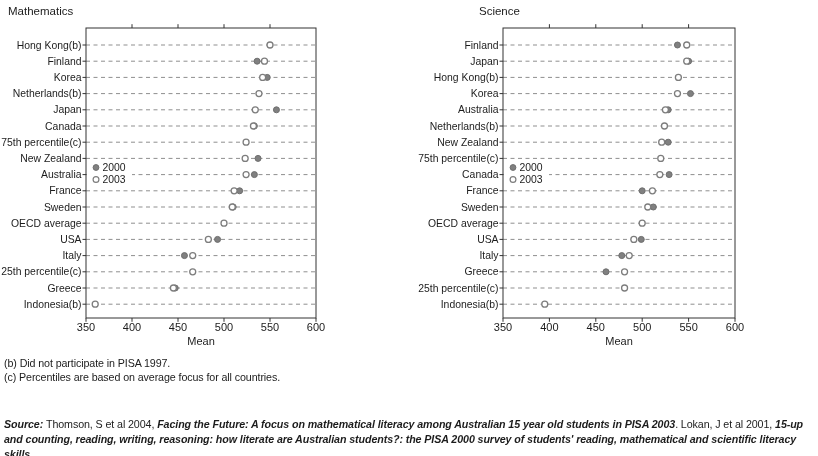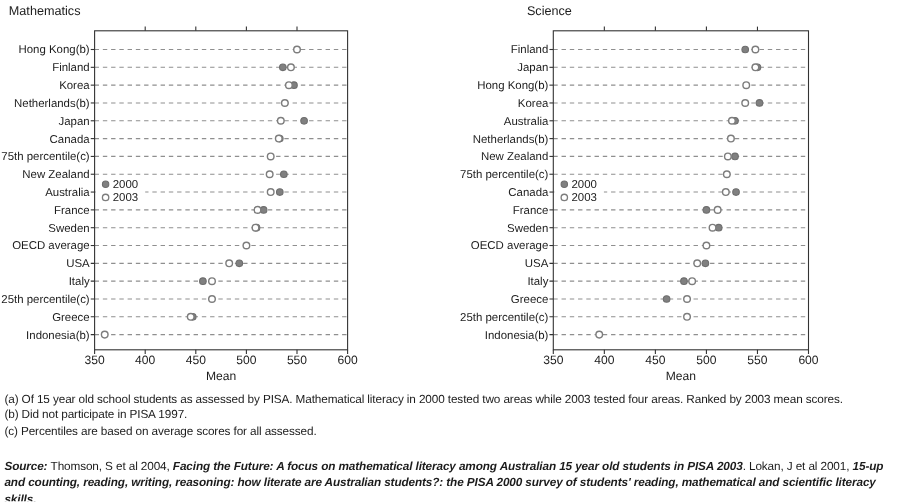--- a/index.html
+++ b/index.html
@@ -234,20 +234,19 @@
         <circle cx="233.2" cy="223.2" r="3" fill="#ffffff" stroke="#7d7d7d" stroke-width="1.3"></circle>
         <circle cx="224.848" cy="239.39999999999998" r="3" fill="#ffffff" stroke="#7d7d7d" stroke-width="1.3"></circle>
         <circle cx="220.208" cy="255.6" r="3" fill="#ffffff" stroke="#7d7d7d" stroke-width="1.3"></circle>
         <circle cx="215.56799999999998" cy="271.79999999999995" r="3" fill="#ffffff" stroke="#7d7d7d" stroke-width="1.3"></circle>
         <circle cx="215.56799999999998" cy="288" r="3" fill="#ffffff" stroke="#7d7d7d" stroke-width="1.3"></circle>
         <circle cx="135.76" cy="304.2" r="3" fill="#ffffff" stroke="#7d7d7d" stroke-width="1.3"></circle>
       </svg>
   </div>
 
   <div class="footnotes">
-    <div>(a) Of 15 year old school students as assessed by PISA. Mathematical literacy in 2000 tested two areas while 2003 tested four areas. Ranked by 2003 mean scores.</div>
     <div>(b) Did not participate in PISA 1997.</div>
-    <div>(c) Percentiles are based on average scores for all assessed.</div>
+    <div>(c) Percentiles are based on average focus for all countries.</div>
   </div>
 
   <div class="source" id="source-line"><span class="it">Source: </span><span>Thomson, S et al 2004, </span><span class="it">Facing the Future: A focus on mathematical literacy among Australian 15 year old students in PISA 2003</span><span>. Lokan, J et al 2001, </span><span class="it">15-up and counting, reading, writing, reasoning: how literate are Australian students?: the PISA 2000 survey of students' reading, mathematical and scientific literacy skills.</span></div>
 
 </div>
 
 </body></html>

